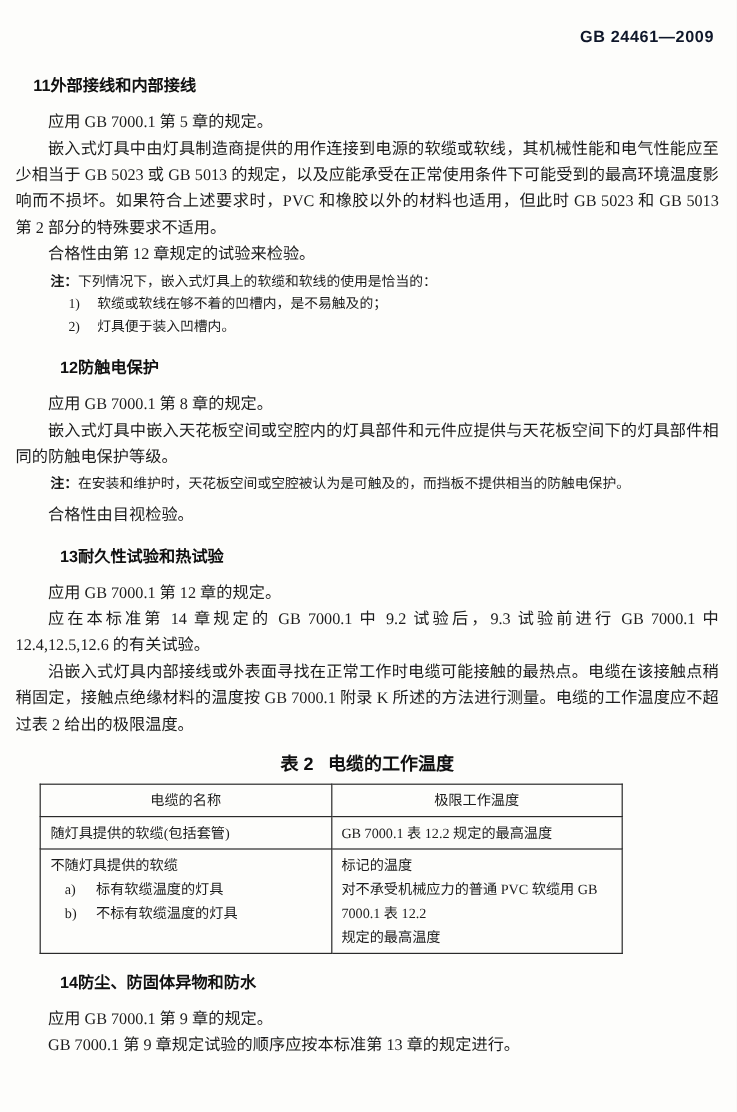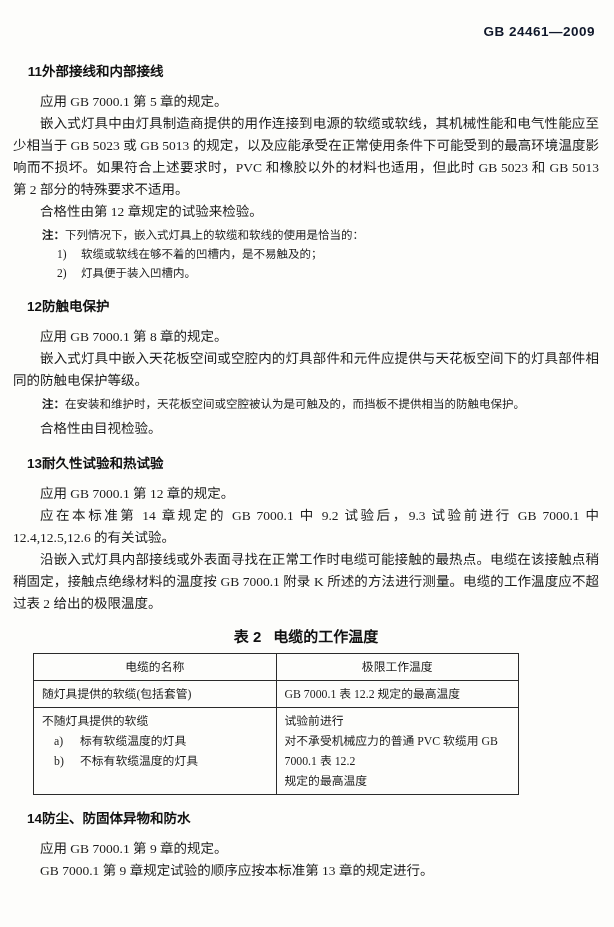--- a/index.html
+++ b/index.html
@@ -99,21 +99,21 @@
     padding: 3px 8px;
     vertical-align: top;
   }
   table.t2 td.c1 { width: 50%; }
   .cell-line { display: block; }
   .cell-line.sub {
     display: flex;
     margin-left: 12px;
   }
   .cell-line.sub .mk { flex: 0 0 26px; }
-  .sp { margin-top: 14px; }
+  .sp { margin-top: 14px; margin-left: 23px; }
 </style>
 </head>
 <body>
 
 <div class="page">
 
   <div class="page-header">
     <span class="std-code">GB 24461—2009</span>
   </div>
 
@@ -182,21 +182,21 @@
           <span class="cell-line sub">
               <span class="mk">a)</span>
               <span>标有软缆温度的灯具</span>
             </span>
           <span class="cell-line sub">
               <span class="mk">b)</span>
               <span>不标有软缆温度的灯具</span>
             </span>
         </td>
         <td>
-          <span class="cell-line">试验前进行</span>
+          <span class="cell-line">标记的温度</span>
           <span class="cell-line">对不承受机械应力的普通 PVC 软缆用 GB 7000.1 表 12.2</span>
           <span class="cell-line">规定的最高温度</span>
         </td>
       </tr>
     </tbody>
   </table>
 
   <section>
     <h2 class="sec-heading sp">
       <span class="sec-no">14</span>

